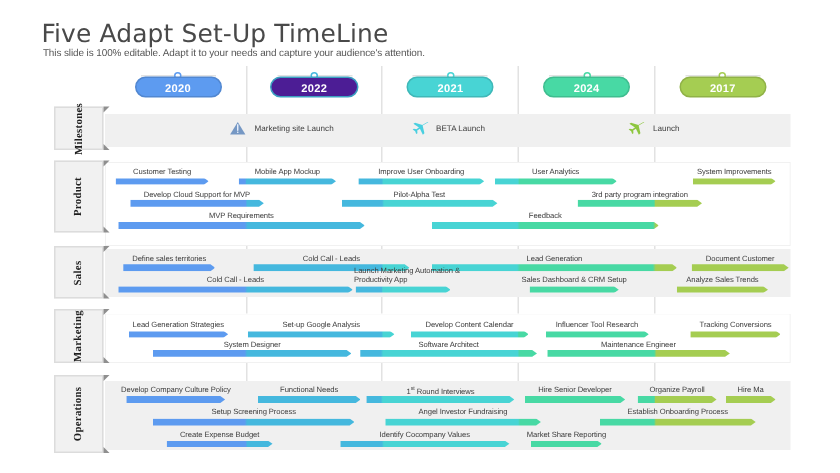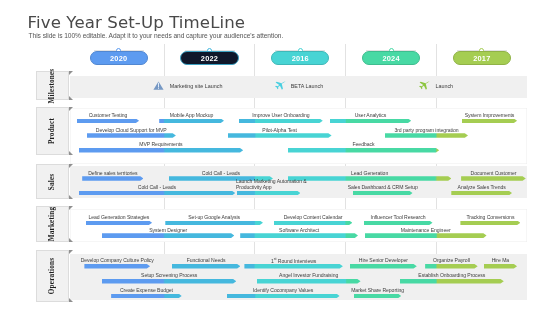--- a/index.html
+++ b/index.html
@@ -27,39 +27,39 @@
   .tasklabel{position:absolute;font-size:5.1px;color:#3c3c3c;white-space:nowrap;
              letter-spacing:-0.055px;font-family:"Liberation Sans",sans-serif;}
   .tasklabel sup{font-size:3.6px;vertical-align:super;}
   .mstone{position:absolute;font-size:5.4px;color:#3c3c3c;white-space:nowrap;}
 </style>
 </head>
 <body>
 
 <div id="slide">
 
-  <div id="title">Five Year Set-Up TimeLine</div>
+  <div id="title">Five Adapt Set-Up TimeLine</div>
   <div id="subtitle">This slide is 100% editable. Adapt it to your needs and capture your audience's attention.</div>
 
   <div id="gridlines">
       <div class="colline" style="left: 163.6px;"></div>
       <div class="colline" style="left: 254.4px;"></div>
       <div class="colline" style="left: 345.2px;"></div>
       <div class="colline" style="left: 436px;"></div>
     </div>
   <div id="years">
       <div style="position: absolute; height: 1px; background: rgb(226, 226, 226); left: 93.7px; top: 50px; width: 50px;"></div>
       <div class="yeardot" style="left: 116.2px; top: 47.6px; border: 1.1px solid rgb(93, 155, 240); box-sizing: border-box;"></div>
       <div class="yearpill" style="left: 89.5px; top: 51.4px; width: 58.4px; background: rgb(93, 155, 240); border: 0.9px solid rgb(81, 135, 209); box-sizing: border-box;"><span>2020</span></div>
       <div style="position: absolute; height: 1px; background: rgb(226, 226, 226); left: 184.5px; top: 50px; width: 50px;"></div>
       <div class="yeardot" style="left: 207px; top: 47.6px; border: 1.1px solid rgb(69, 184, 222); box-sizing: border-box;"></div>
-      <div class="yearpill" style="left: 180.3px; top: 51.4px; width: 58.4px; background: #0f172a; border: 0.9px solid rgb(60, 160, 193); box-sizing: border-box;"><span>2022</span></div>
+      <div class="yearpill" style="left: 180.3px; top: 51.4px; width: 58.4px; background: #4c1d95; border: 0.9px solid rgb(60, 160, 193); box-sizing: border-box;"><span>2022</span></div>
       <div style="position: absolute; height: 1px; background: rgb(226, 226, 226); left: 275.3px; top: 50px; width: 50px;"></div>
       <div class="yeardot" style="left: 297.8px; top: 47.6px; border: 1.1px solid rgb(72, 212, 212); box-sizing: border-box;"></div>
-      <div class="yearpill" style="left: 271.1px; top: 51.4px; width: 58.4px; background: rgb(72, 212, 212); border: 0.9px solid rgb(63, 184, 184); box-sizing: border-box;"><span>2016</span></div>
+      <div class="yearpill" style="left: 271.1px; top: 51.4px; width: 58.4px; background: rgb(72, 212, 212); border: 0.9px solid rgb(63, 184, 184); box-sizing: border-box;"><span>2021</span></div>
       <div style="position: absolute; height: 1px; background: rgb(226, 226, 226); left: 366.1px; top: 50px; width: 50px;"></div>
       <div class="yeardot" style="left: 388.6px; top: 47.6px; border: 1.1px solid rgb(72, 217, 164); box-sizing: border-box;"></div>
       <div class="yearpill" style="left: 361.9px; top: 51.4px; width: 58.4px; background: rgb(72, 217, 164); border: 0.9px solid rgb(63, 189, 143); box-sizing: border-box;"><span>2024</span></div>
       <div style="position: absolute; height: 1px; background: rgb(226, 226, 226); left: 456.9px; top: 50px; width: 50px;"></div>
       <div class="yeardot" style="left: 479.4px; top: 47.6px; border: 1.1px solid rgb(165, 205, 82); box-sizing: border-box;"></div>
       <div class="yearpill" style="left: 452.7px; top: 51.4px; width: 58.4px; background: rgb(165, 205, 82); border: 0.9px solid rgb(144, 178, 71); box-sizing: border-box;"><span>2017</span></div>
     </div>
   <div id="bands">
       <div class="band" style="left: 69.8px; top: 75.5px; width: 457.7px; height: 22px; background: rgb(240, 240, 240);"></div>
       <div class="band" style="left: 69.8px; top: 107.8px; width: 457.7px; height: 55.8px; background: rgb(255, 255, 255); box-shadow: rgb(237, 237, 237) 0px 0px 0px 0.5px inset;"></div>

